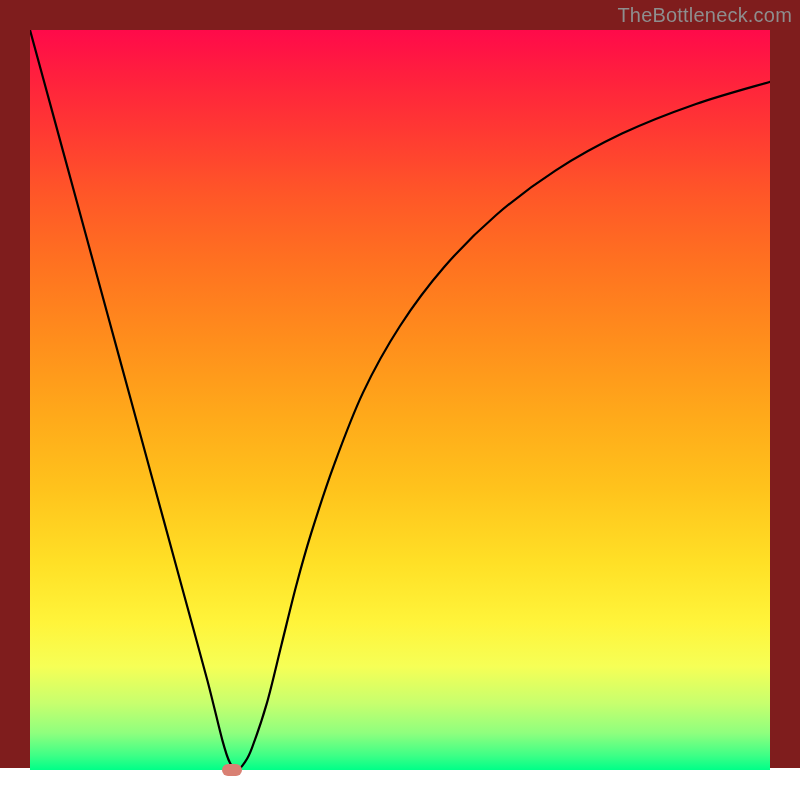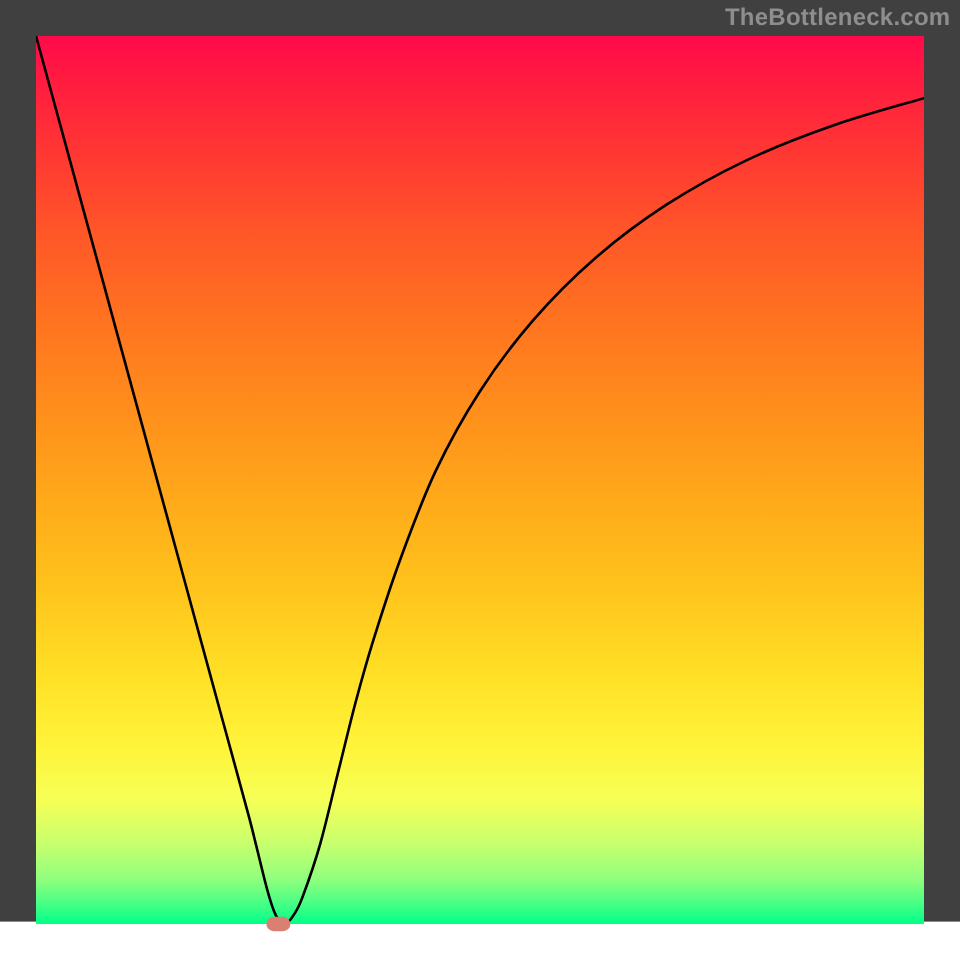--- a/index.html
+++ b/index.html
@@ -1,22 +1,21 @@
 <!DOCTYPE html>
 <html><head>
 <meta charset="utf-8">
 <style>
   * { margin: 0; padding: 0; box-sizing: border-box; }
   html, body { width: 800px; height: 800px; overflow: hidden; }
   .frame {
     width: 800px;
     height: 768px;
-    background: #404040;
+    background: #7f1d1d;
     position: relative;
-    font-weight: bold;
   }
   .plot {
     position: absolute;
     left: 30px;
     top: 30px;
     width: 740px;
     height: 740px;
     background: linear-gradient(
       to bottom,
       #ff0a4a 0%,

